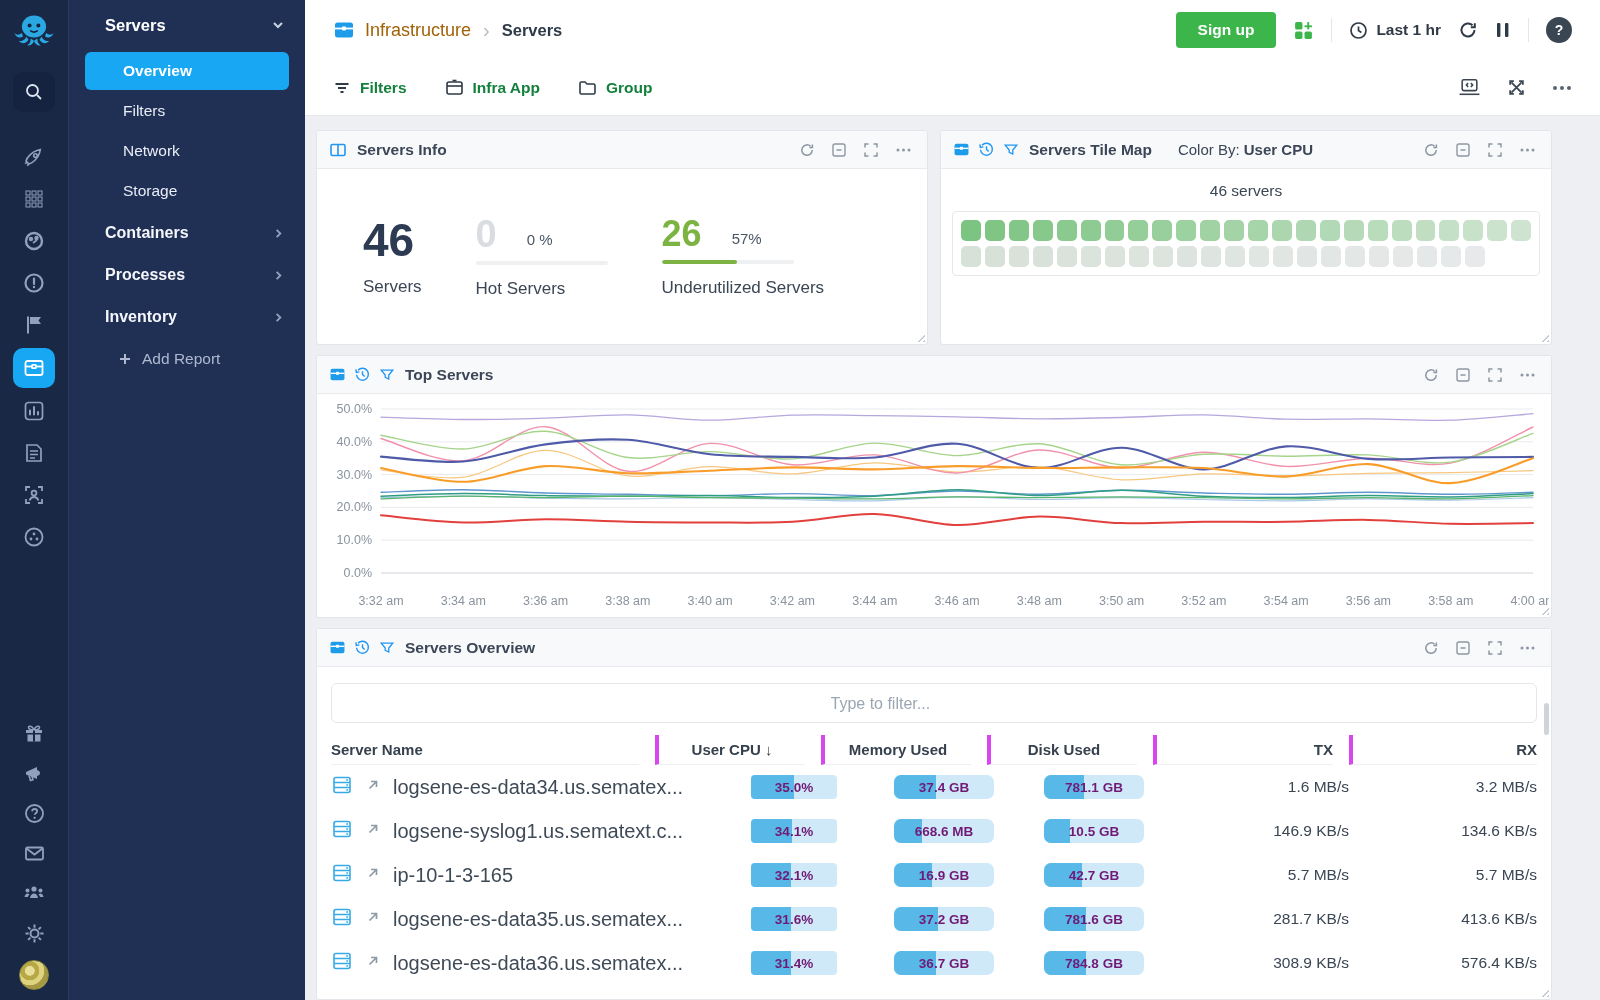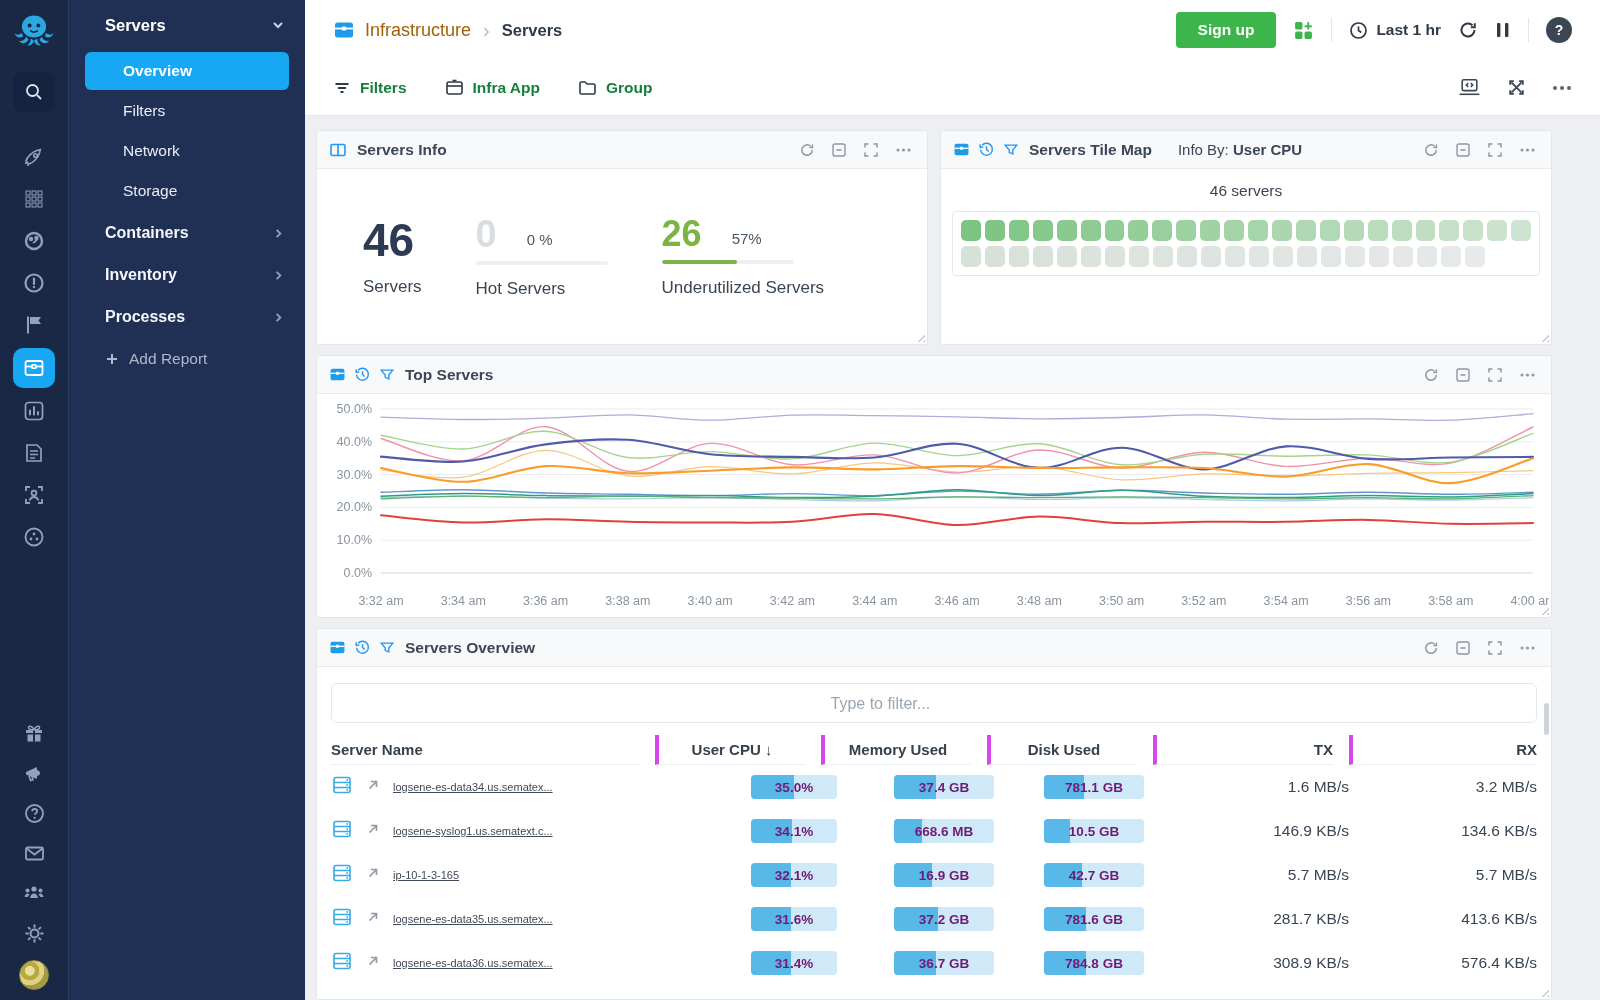--- a/index.html
+++ b/index.html
@@ -28,21 +28,21 @@
   
   .sidebar{position:absolute;left:68px;top:0;bottom:0;width:237px;background:#203055;z-index:4;
            border-left:1px solid rgba(255,255,255,.05);}
   .sb-section{display:flex;align-items:center;height:50px;padding:0 20px 0 36px;cursor:pointer;}
   .sb-section .lbl{font-size:16.5px;font-weight:700;color:#fff;flex:1;}
   .sb-item{display:flex;align-items:center;height:38px;margin:2px 16px;padding-left:38px;border-radius:6px;
            font-size:15.5px;color:#e9edf5;cursor:pointer;}
   .sb-item.active{background:#18a7f2;color:#fff;font-weight:700;}
   .sb-group{display:flex;align-items:center;height:42px;padding:0 20px 0 36px;cursor:pointer;}
   .sb-group .lbl{font-size:16px;font-weight:700;color:#f4f6fa;flex:1;}
-  .sb-add{display:flex;align-items:center;gap:10px;height:42px;padding-left:36px;cursor:pointer;
+  .sb-add{display:flex;align-items:center;gap:10px;height:42px;padding-left:49px;cursor:pointer;
           font-size:15.5px;color:#aeb9d0;}
 
   
   .main{position:absolute;left:305px;top:0;right:0;bottom:0;}
   .topbar{position:absolute;top:0;left:0;right:0;height:60px;background:#fff;display:flex;
           align-items:center;padding:0 28px;z-index:3;}
   .crumb{display:flex;align-items:center;gap:10px;}
   .crumb .root{color:#a16207;font-size:18px;font-weight:500;cursor:pointer;}
   .crumb .sep{color:#b3bbc5;font-size:20px;margin:0 2px;}
   .crumb .cur{color:#2e3a48;font-size:16.5px;font-weight:700;}
@@ -110,24 +110,24 @@
   .fdiv{width:1px;height:22px;background:#e7eaee;}
   .thead{display:flex;align-items:center;height:30px;margin-top:12px;padding:0 14px;
          font-size:15px;font-weight:700;color:#36414e;gap:16px;}
   .thead > div{border-bottom:1px solid #edeff2;height:100%;display:flex;align-items:center;}
   .tsep{border-left:4px solid #d946ef;}
   .col-name{flex:1;min-width:0;display:flex;align-items:center;gap:13px;}
   .col-cpu,.col-mem,.col-disk{width:150px;justify-content:center;display:flex;align-items:center;}
   .col-tx{width:180px;justify-content:flex-end;display:flex;align-items:center;}
   .col-rx{width:188px;justify-content:flex-end;display:flex;align-items:center;}
   .trow{display:flex;align-items:center;height:44px;padding:0 14px;}
-  .sname{font-size:11px;color:#3f4a57;white-space:nowrap;overflow:hidden;text-overflow:ellipsis;cursor:pointer;text-decoration:underline;}
+  .sname{font-size:20px;color:#3f4a57;white-space:nowrap;overflow:hidden;text-overflow:ellipsis;cursor:pointer;}
   .pill{position:relative;height:24px;border-radius:4px;background:#cfe9f9;overflow:hidden;
         display:flex;align-items:center;justify-content:center;cursor:default;}
-  .pill.w-cpu{width:86px;} .pill.w-gb{width:100px;}
+  .pill.w-cpu{width:86px;} .pill.w-gb{width:100px;border-radius:7px;}
   .pill-fill{position:absolute;left:0;top:0;bottom:0;background:#58b8e8;}
   .pill-text{position:relative;font-size:13.5px;font-weight:700;color:#701a75;white-space:nowrap;}
   .rate{font-size:15.5px;color:#3a4654;}
   .scroll-thumb{position:absolute;right:2px;top:74px;width:5px;height:32px;border-radius:3px;background:#cfd4db;}
 </style>
 </head>
 <body>
 
 <div class="app">
 
@@ -298,27 +298,27 @@
     <div class="sb-item">
       <span>Storage</span>
     </div>
     <div class="sb-group">
       <span class="lbl">Containers</span>
       <svg width="13" height="13" viewBox="0 0 14 14" fill="none" stroke="#8fa0bd" stroke-width="2">
           <path d="M5 3l4 4-4 4"></path>
         </svg>
     </div>
     <div class="sb-group">
-      <span class="lbl">Inventory</span>
+      <span class="lbl">Processes</span>
       <svg width="13" height="13" viewBox="0 0 14 14" fill="none" stroke="#8fa0bd" stroke-width="2">
           <path d="M5 3l4 4-4 4"></path>
         </svg>
     </div>
     <div class="sb-group">
-      <span class="lbl">Processes</span>
+      <span class="lbl">Inventory</span>
       <svg width="13" height="13" viewBox="0 0 14 14" fill="none" stroke="#8fa0bd" stroke-width="2">
           <path d="M5 3l4 4-4 4"></path>
         </svg>
     </div>
     <div class="sb-add">
       <svg width="14" height="14" viewBox="0 0 14 14" fill="none" stroke="#aeb9d0" stroke-width="2">
           <path d="M7 2v10M2 7h10"></path>
         </svg>
       <span>Add Report</span>
     </div>
@@ -492,21 +492,21 @@
           <svg width="17" height="17" viewBox="0 0 18 18" fill="none" stroke="#2196f3" stroke-width="1.5">
             <path d="M4.3 4.5A6.3 6.3 0 1 1 2.7 9.3"></path>
               <path d="M2 3.5l.5 3.2 3.2-.5"></path>
               <path d="M9 5.5V9l2.3 2.2"></path>
           </svg>
           <svg width="16" height="16" viewBox="0 0 18 18" fill="none" stroke="#2196f3" stroke-width="1.5">
             <path d="M2.5 3.5h13L11 9v4.5l-4-2V9L2.5 3.5z"></path>
           </svg>
           <span class="ptitle">Servers Tile Map</span>
           <span class="psub">
-            <span>Info By:</span>
+            <span>Color By:</span>
             <b>User CPU</b>
           </span>
           <span class="pspacer"></span>
           <span class="pctl">
             <svg width="16" height="16" viewBox="0 0 16 16" fill="none" stroke="#8d97a3" stroke-width="1.5">
                 <path d="M13.2 8a5.2 5.2 0 1 1-1.6-3.7"></path>
                 <path d="M13.4 2.4v3h-3"></path>
               </svg>
           </span>
           <span class="pctl">

